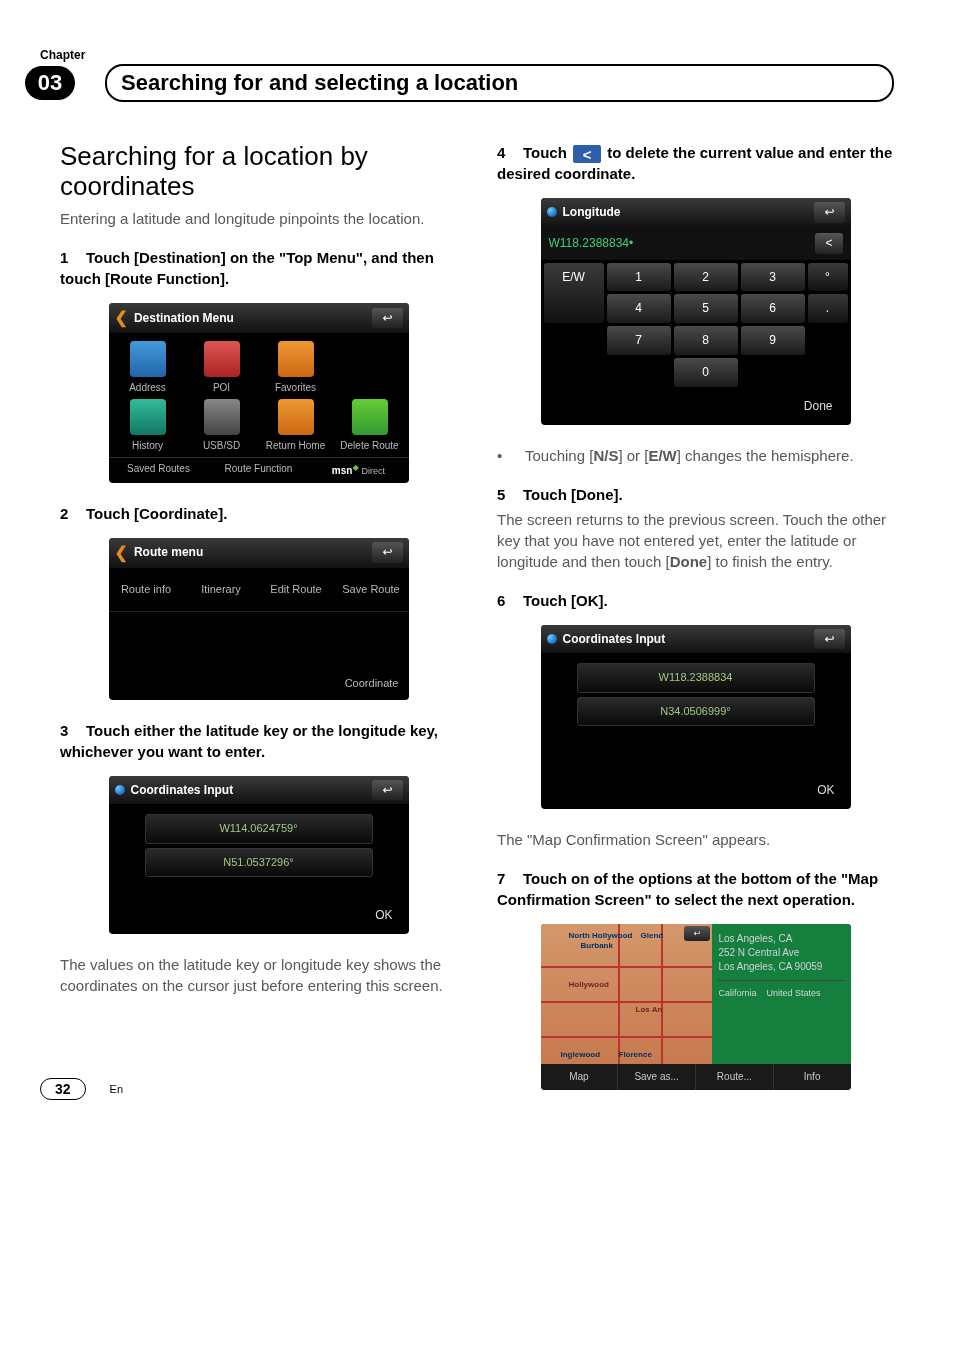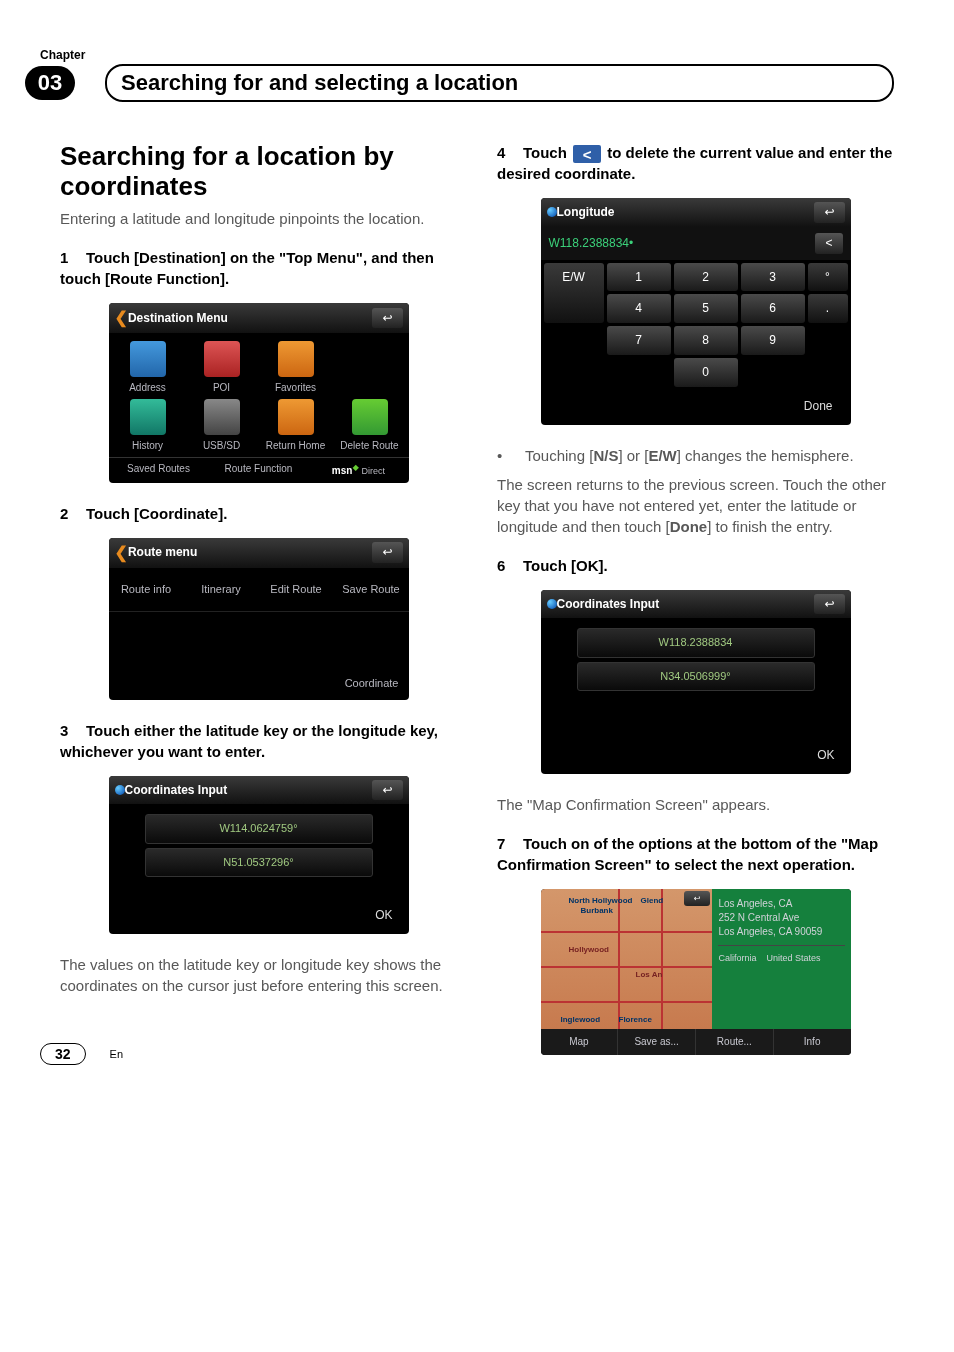--- a/index.html
+++ b/index.html
@@ -55,21 +55,21 @@
     gap: 40px;
     margin-top: 40px;
   }
   .col {
     flex: 1;
     font-size: 15px;
     line-height: 1.4;
   }
   h1.section-title {
     font-size: 26px;
-    font-weight: 700;
+    font-weight: 400;
     margin: 0 0 6px 0;
     line-height: 1.15;
   }
   .body-text {
     color: #585858;
     margin: 0 0 18px 0;
   }
   .step {
     font-weight: bold;
     margin: 0 0 14px 0;
@@ -117,21 +117,21 @@
   }
   .dev-left { width: 300px; }
   .dev-right { width: 310px; }
   .dev-header {
     display: flex;
     align-items: center;
     justify-content: space-between;
     padding: 4px 6px;
     background: linear-gradient(#3a3a3a,#111);
   }
-  .dev-header-left { display:flex; align-items:center; font-weight:bold; color:#fff;}
+  .dev-header-left { display:flex; align-items:center; gap:6px; font-weight:bold; color:#fff;}
   .orange-arrow {
     color: #e78a1e;
     font-size: 16px;
     font-weight: bold;
   }
   .blue-dot {
     width:10px; height:10px; border-radius:50%;
     background: radial-gradient(circle at 30% 30%, #6cf, #04a);
   }
   .back-btn {
@@ -316,20 +316,21 @@
           <div class="kbtn empty"></div>
         </div>
         <div class="kp-done">Done</div>
       </div>
 
       <div class="bullet-row">
         <div class="bullet-dot">•</div>
         <div><span>Touching [</span><b>N/S</b><span>] or [</span><b>E/W</b><span>] changes the hemisphere.</span></div>
       </div>
 
+      <p class="step"><span class="step-num">5</span><span>Touch [Done].</span></p>
       <p class="body-text" style="margin-top:-10px"><span>The screen returns to the previous screen. Touch the other key that you have not entered yet, enter the latitude or longitude and then touch [</span><b>Done</b><span>] to finish the entry.</span></p>
 
       <p class="step"><span class="step-num">6</span><span>Touch [OK].</span></p>
 
       <div class="device dev-right">
         <div class="dev-header">
           <div class="dev-header-left">
               <span class="blue-dot"></span>
               <span>Coordinates Input</span>
             </div>

